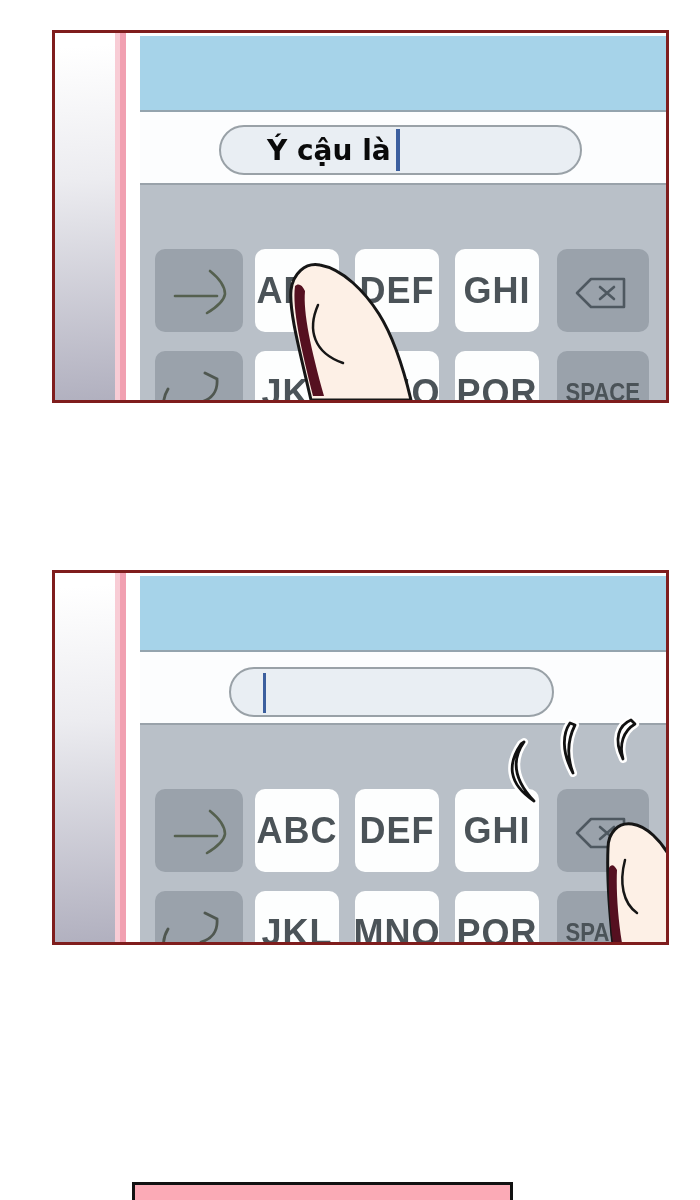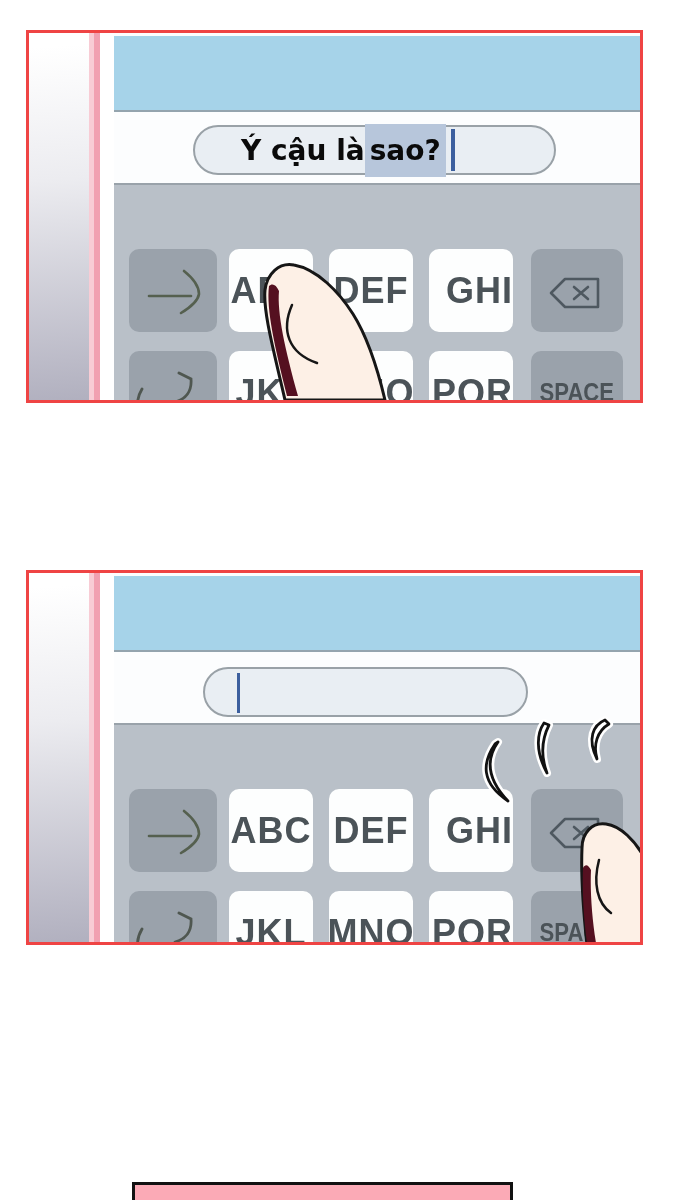--- a/index.html
+++ b/index.html
@@ -1,22 +1,22 @@
 <!DOCTYPE html>
 <html><head>
 <meta charset="utf-8">
 <style>
   html,body{margin:0;padding:0;}
   body{
     width:700px;height:1200px;position:relative;overflow:hidden;
     background:#ffffff;font-family:"DejaVu Sans",sans-serif;
   }
   .panel{
-    position:absolute;left:26px;width:611px;
-    border:3px solid #ef4444;background:#ffffff;overflow:hidden;
+    position:absolute;left:52px;width:611px;
+    border:3px solid #7f1d1d;background:#ffffff;overflow:hidden;
   }
   #panel1{top:30px;height:367px;}
   #panel2{top:570px;height:369px;}
   .panel-inner{position:relative;width:100%;height:100%;}
 
   .wall{position:absolute;left:0;top:0;width:60px;height:100%;
     background:linear-gradient(176deg,#ffffff 4%,#ececf0 40%,#b1b0bf 100%);}
   .pink-stripe{position:absolute;left:60px;top:0;width:11px;height:100%;
     background:linear-gradient(90deg,#f8ccd5 0 45%,#f1a0b1 45% 100%);}
   .white-gap{position:absolute;left:71px;top:0;width:14px;height:100%;background:#ffffff;}
@@ -42,21 +42,21 @@
 
   .key{position:absolute;height:83px;border-radius:10px;
     display:flex;align-items:center;justify-content:center;}
   .key.dark{background:#9aa2ab;text-align:center;}
   .key.light{background:#fdfefe;}
   .row1 .key{top:64px;}
   .row2 .key{top:166px;}
   .k1{left:15px;width:88px;}
   .k2{left:115px;width:84px;}
   .k3{left:215px;width:84px;justify-content:center;}
-  .k4{left:315px;width:84px;justify-content:flex-end;}
+  .k4{left:315px;width:84px;}
   .k5{left:417px;width:92px;}
   .key-label{font-family:"Liberation Sans",sans-serif;font-weight:600;
     font-size:36px;letter-spacing:1px;color:#4b5358;}
   .key-label.space{font-size:26px;font-weight:700;transform:scaleX(.85);letter-spacing:0;}
   .key svg{display:block;}
 
   .overlay{position:absolute;left:0;top:0;pointer-events:none;}
 
   .speech-box{position:absolute;left:132px;top:1182px;width:375px;height:30px;
     background:#fbaab6;border:3px solid #111111;}
@@ -69,21 +69,20 @@
     <div class="wall"></div>
     <div class="pink-stripe"></div>
     <div class="white-gap"></div>
 
     <div class="screen">
       <div class="blue-bar"></div>
 
       <div class="msg-strip">
         <div class="text-field">
           <span>Ý cậu là </span>
-            <span class="sel">sao?</span>
             <span class="caret"></span>
         </div>
       </div>
 
       <div class="keyboard">
         <div class="row1">
           <div class="key dark k1">
             <svg width="88" height="83" viewBox="0 0 88 83">
               <path d="M 20,47 H 62" stroke="#55604f" stroke-width="2.6" fill="none" stroke-linecap="round"></path>
               <path d="M 55,22 C 65,30 70,38 70,45 C 69,52 62,58 52,64" stroke="#55604f" stroke-width="2.6" fill="none" stroke-linecap="round"></path>

